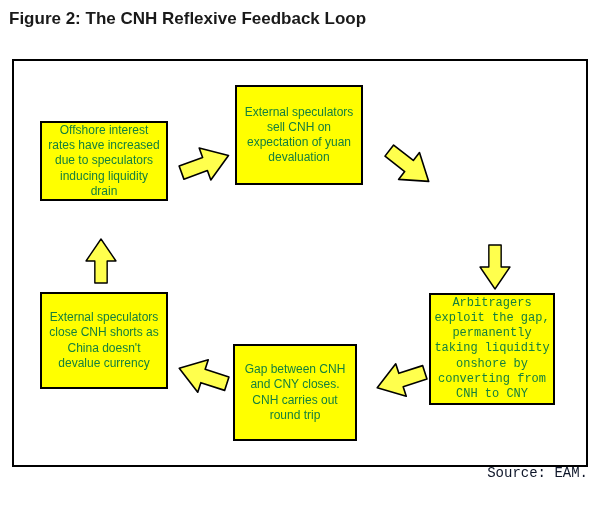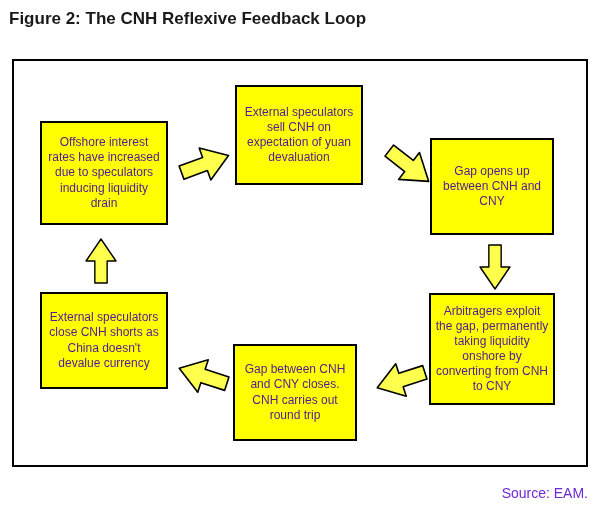--- a/index.html
+++ b/index.html
@@ -11,62 +11,61 @@
     position:absolute; left:9px; top:9px;
     font-size:17px; font-weight:bold; color:#1a1a1a; letter-spacing:0px;
   }
   .frame {
     position:absolute; left:12px; top:59px; width:572px; height:404px;
     border:2px solid #000000; background:#ffffff;
   }
   .node {
     position:absolute; background:#ffff00; border:2px solid #000000;
     display:flex; align-items:center; justify-content:center;
-    text-align:center; font-size:12px; line-height:1.26; color:#4c1d95;
+    text-align:center; font-size:12px; line-height:1.26; color:#15803d;
     padding:2px 3px; box-sizing:border-box;
   }
-  .node-tl { left:40px;  top:121px; width:128px; height:104px; }
+  .node-tl { left:40px;  top:121px; width:128px; height:80px; }
   .node-tc { left:235px; top:85px;  width:128px; height:100px; }
   .node-tr { left:430px; top:138px; width:124px; height:97px;  }
-  .node-br { left:429px; top:293px; width:126px; height:112px; }
+  .node-br { left:429px; top:293px; width:126px; height:112px;font-family:Liberation Mono, monospace; }
   .node-bc { left:233px; top:344px; width:124px; height:97px;  }
   .node-bl { left:40px;  top:292px; width:128px; height:97px;  }
   .center-label {
     position:absolute; left:225px; top:233px; width:150px;
     text-align:center; font-size:17px; font-weight:bold; color:#000000;
     line-height:1.32; white-space:pre-line;
   }
   .arrow { position:absolute; width:52px; height:36px; }
   .arrow svg { display:block; width:100%; height:100%; overflow:visible; }
   .arrow-1 { left:179px; top:146px; transform:rotate(-20deg); }
   .arrow-2 { left:383px; top:148px; transform:rotate(38deg); }
   .arrow-3 { left:469px; top:249px; transform:rotate(90deg) scale(0.88); }
   .arrow-4 { left:375px; top:362px; transform:rotate(162deg); }
   .arrow-5 { left:177px; top:358px; transform:rotate(198deg); }
   .arrow-6 { left:75px;  top:243px; transform:rotate(-90deg) scale(0.88); }
   .source-note {
-    position:absolute; right:12px; top:485px;
-    font-size:14px; color:#6d28d9;
+    position:absolute; right:12px; top:465px;
+    font-size:14px; color:#0f172a;font-family:Liberation Mono, monospace;
   }
 </style>
 </head>
 <body>
 
 <div id="stage">
 
   <div class="fig-title">Figure 2: The CNH Reflexive Feedback Loop</div>
 
   <div class="frame">
 
     
   </div>
 
   <div class="node node-tl">Offshore interest rates have increased due to speculators inducing liquidity drain</div>
   <div class="node node-tc">External speculators sell CNH on expectation of yuan devaluation</div>
-  <div class="node node-tr">Gap opens up between CNH and CNY</div>
   <div class="node node-br">Arbitragers exploit the gap, permanently taking liquidity onshore by converting from CNH to CNY</div>
   <div class="node node-bc">Gap between CNH and CNY closes. CNH carries out round trip</div>
   <div class="node node-bl">External speculators close CNH shorts as China doesn't devalue currency</div>
 
 
   <div class="arrow arrow-1">
     <svg viewBox="0 0 52 36">
         <polygon points="1,11 26,11 26,1 51,18 26,35 26,25 1,25" fill="#ffff4d" stroke="#000000" stroke-width="1.6" stroke-linejoin="round"></polygon>
       </svg>
   </div>

